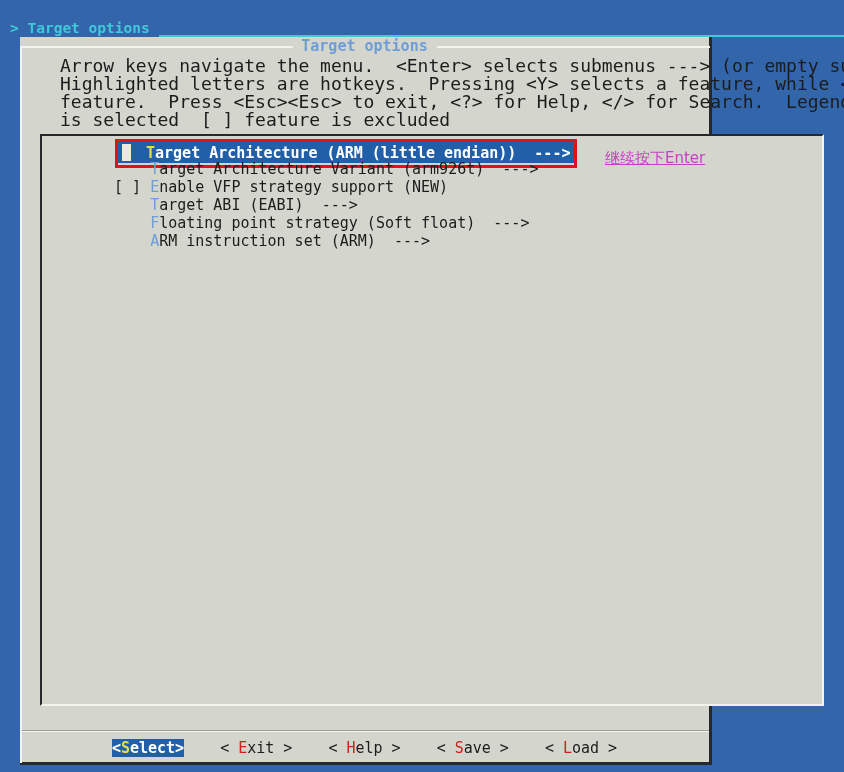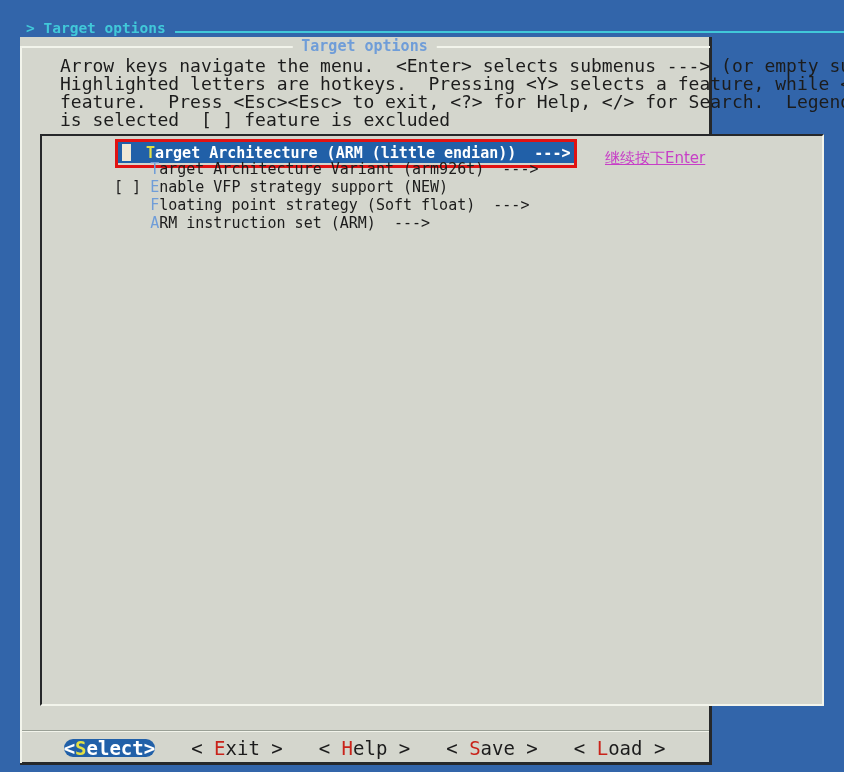--- a/index.html
+++ b/index.html
@@ -7,22 +7,22 @@
     --selection-bg:#2160a8; --menu-hotkey:#6f9dd8; --button-hotkey:#c9231a;
     --selected-hotkey:#e3df44; --annotation-red:#e11212; --annotation-magenta:#c73ec7;
     --edge-light:#f2f4eb; --edge-dark:#26282a; --text-dark:#1c1c1c;
   }
   *{margin:0;padding:0;box-sizing:border-box;}
   body{width:844px;height:772px;overflow:hidden;}
   .screen{position:relative;width:844px;height:772px;background:var(--terminal-bg);
     font-family:"DejaVu Sans Mono","Liberation Mono",monospace;}
   .topbar-line1{position:absolute;left:0;top:0;width:100%;height:19px;line-height:19px;
     padding-left:10px;color:var(--accent-cyan);font-weight:bold;font-size:14.5px;white-space:pre;}
-  .topbar-line2{position:absolute;left:0;top:19px;width:100%;height:18px;display:flex;align-items:center;
-    padding-left:26px;color:var(--accent-cyan);font-weight:bold;font-size:14.5px;}
+  .topbar-line2{position:absolute;left:0;top:19px;width:100%;height:18px;display:flex;align-items:flex-end;
+    padding-left:10px;color:var(--accent-cyan);font-weight:bold;font-size:14.5px;}
   .topbar-line2 .crumb{line-height:17px;white-space:pre;}
   .topbar-line2 .hline{flex:1;height:2px;background:var(--accent-cyan);margin-top:8px;margin-left:9px;}
   .dialog{position:absolute;left:20px;top:37px;width:692px;height:728px;background:var(--dialog-bg);
     border-right:3px solid var(--edge-dark);border-bottom:3px solid var(--edge-dark);}
   .frame{position:absolute;left:0;top:9px;right:-1px;bottom:-1px;
     border-top:2px solid var(--edge-light);border-left:2px solid var(--edge-light);pointer-events:none;}
   .dialog-title{position:absolute;top:1px;left:50%;transform:translateX(-50%);z-index:2;
     background:var(--dialog-bg);padding:0 9px;color:var(--menu-hotkey);font-weight:bold;
     font-size:15px;line-height:17px;white-space:pre;}
   .instructions{position:absolute;left:40px;top:20px;font-size:18px;line-height:18px;
@@ -36,21 +36,21 @@
   .sel-wrap{display:inline-block;vertical-align:top;margin-top:-3px;margin-left:1px;
     border:3px solid var(--annotation-red);}
   .sel-bar{display:inline-flex;align-items:center;background:var(--selection-bg);height:21px;
     padding:0 4px;color:#ffffff;font-weight:bold;}
   .cursor-block{display:inline-block;width:9px;height:17px;background:#efe8d5;margin-right:15px;}
   .sel-bar .hotkey-sel{color:var(--selected-hotkey);}
   .separator{position:absolute;left:2px;right:0;bottom:30px;height:2px;
     border-top:1px solid #9aa096;border-bottom:1px solid var(--edge-light);}
   .buttons{position:absolute;left:0;right:0;bottom:5px;height:18px;display:flex;
     justify-content:center;gap:36px;}
-  .btn{white-space:pre;font-size:19px;line-height:18px;color:var(--text-dark);cursor:default;border-radius:9px;}
+  .btn{white-space:pre;font-size:15px;line-height:18px;color:var(--text-dark);cursor:default;}
   .btn .hotkey{color:var(--button-hotkey);}
   .btn.sel{background:var(--selection-bg);color:#ffffff;font-weight:bold;}
   .btn.sel .hotkey{color:var(--selected-hotkey);}
   .annotation-text{position:absolute;left:605px;top:149px;font-size:15px;line-height:19px;
     color:var(--annotation-magenta);font-family:"DejaVu Sans","Liberation Sans",sans-serif;text-decoration:underline;}
 </style>
 </head>
 <body>
 
 <div class="screen">
@@ -65,20 +65,21 @@
     <div class="instructions">Arrow keys navigate the menu.  &lt;Enter&gt; selects submenus ---&gt; (or empty submenus ----).
 Highlighted letters are hotkeys.  Pressing &lt;Y&gt; selects a feature, while &lt;N&gt; excludes a
 feature.  Press &lt;Esc&gt;&lt;Esc&gt; to exit, &lt;?&gt; for Help, &lt;/&gt; for Search.  Legend: [*] feature
 is selected  [ ] feature is excluded</div>
 
     <div class="listbox">
       <div class="menu-items" id="menu-items">
           <div class="menu-row"><span class="sel-wrap"><span class="sel-bar"><span class="cursor-block"></span><span class="hotkey-sel">T</span><span>arget Architecture (ARM (little endian))  ---&gt;</span></span></span></div>
           <div class="menu-row"><span class="pre">    </span><span class="hotkey">T</span><span>arget Architecture Variant (arm926t)  ---&gt;</span></div>
           <div class="menu-row"><span class="pre">[ ] </span><span class="hotkey">E</span><span>nable VFP strategy support (NEW)</span></div>
+          <div class="menu-row"><span class="pre">    </span><span class="hotkey">T</span><span>arget ABI (EABI)  ---&gt;</span></div>
           <div class="menu-row"><span class="pre">    </span><span class="hotkey">F</span><span>loating point strategy (Soft float)  ---&gt;</span></div>
           <div class="menu-row"><span class="pre">    </span><span class="hotkey">A</span><span>RM instruction set (ARM)  ---&gt;</span></div>
         </div>
     </div>
 
     <div class="separator"></div>
     <div class="buttons" id="buttons">
         <div class="btn sel"><span>&lt;</span><span class="hotkey">S</span><span>elect&gt;</span></div>
         <div class="btn"><span>&lt; </span><span class="hotkey">E</span><span>xit &gt;</span></div>
         <div class="btn"><span>&lt; </span><span class="hotkey">H</span><span>elp &gt;</span></div>

